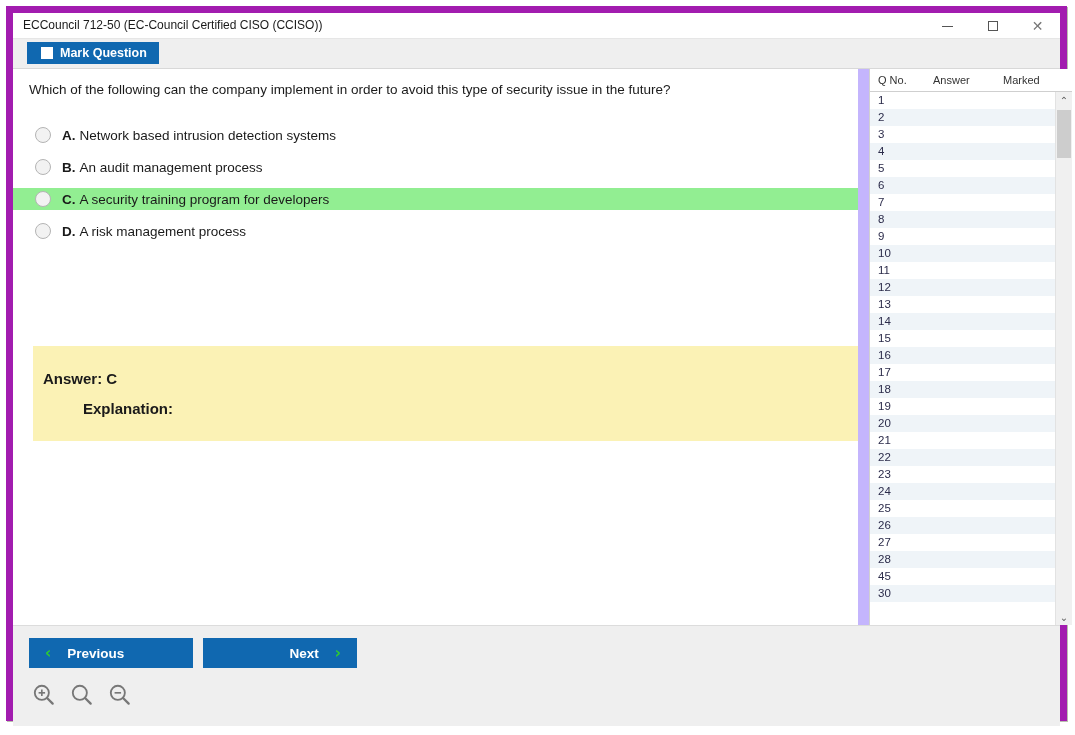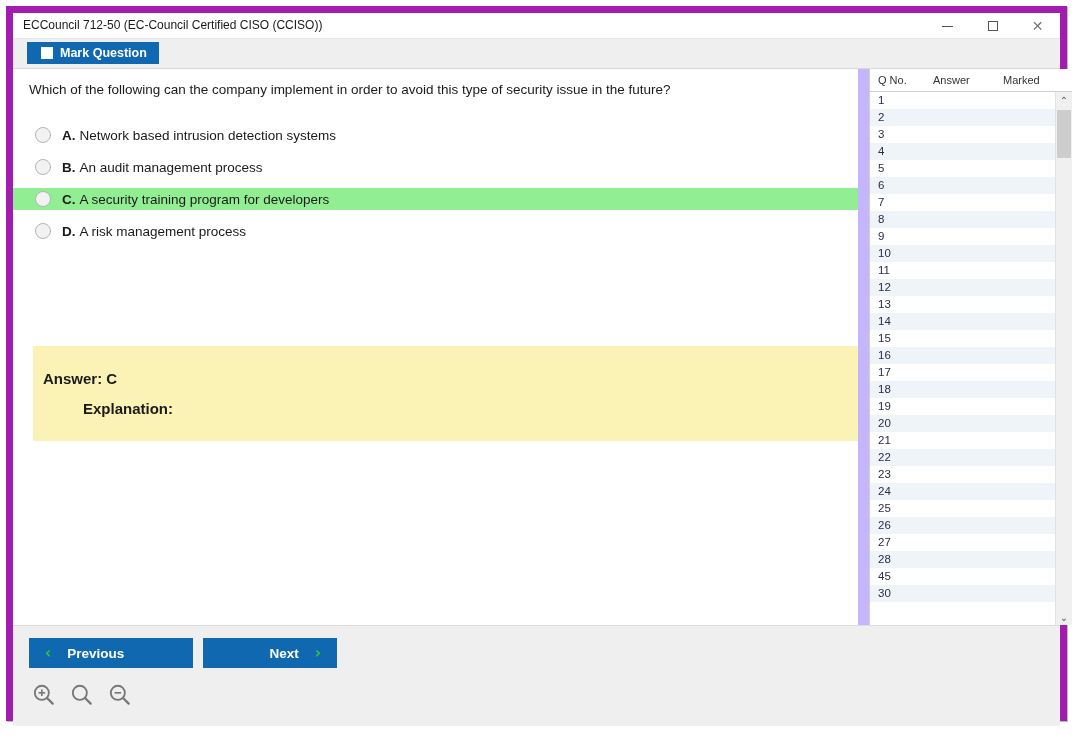--- a/index.html
+++ b/index.html
@@ -324,21 +324,21 @@
     align-items: center;
   }
   .chev {
     color: #2fcc2f;
     font-size: 15px;
     font-weight: bold;
     font-family: "DejaVu Sans", sans-serif;
   }
   .btn-prev { left: 16px; top: 12px; width: 164px; justify-content: flex-start; padding-left: 16px; }
   .btn-prev .chev { margin-right: 16px; }
-  .btn-next { left: 190px; top: 12px; width: 134px; justify-content: flex-end; padding-right: 16px; }
+  .btn-next { left: 190px; top: 12px; width: 154px; justify-content: flex-end; padding-right: 16px; }
   .btn-next .chev { margin-left: 16px; }
 
   .zoomrow {
     position: absolute;
     left: 18px;
     top: 56px;
     display: flex;
     gap: 12px;
   }
   .zoom-ico {

